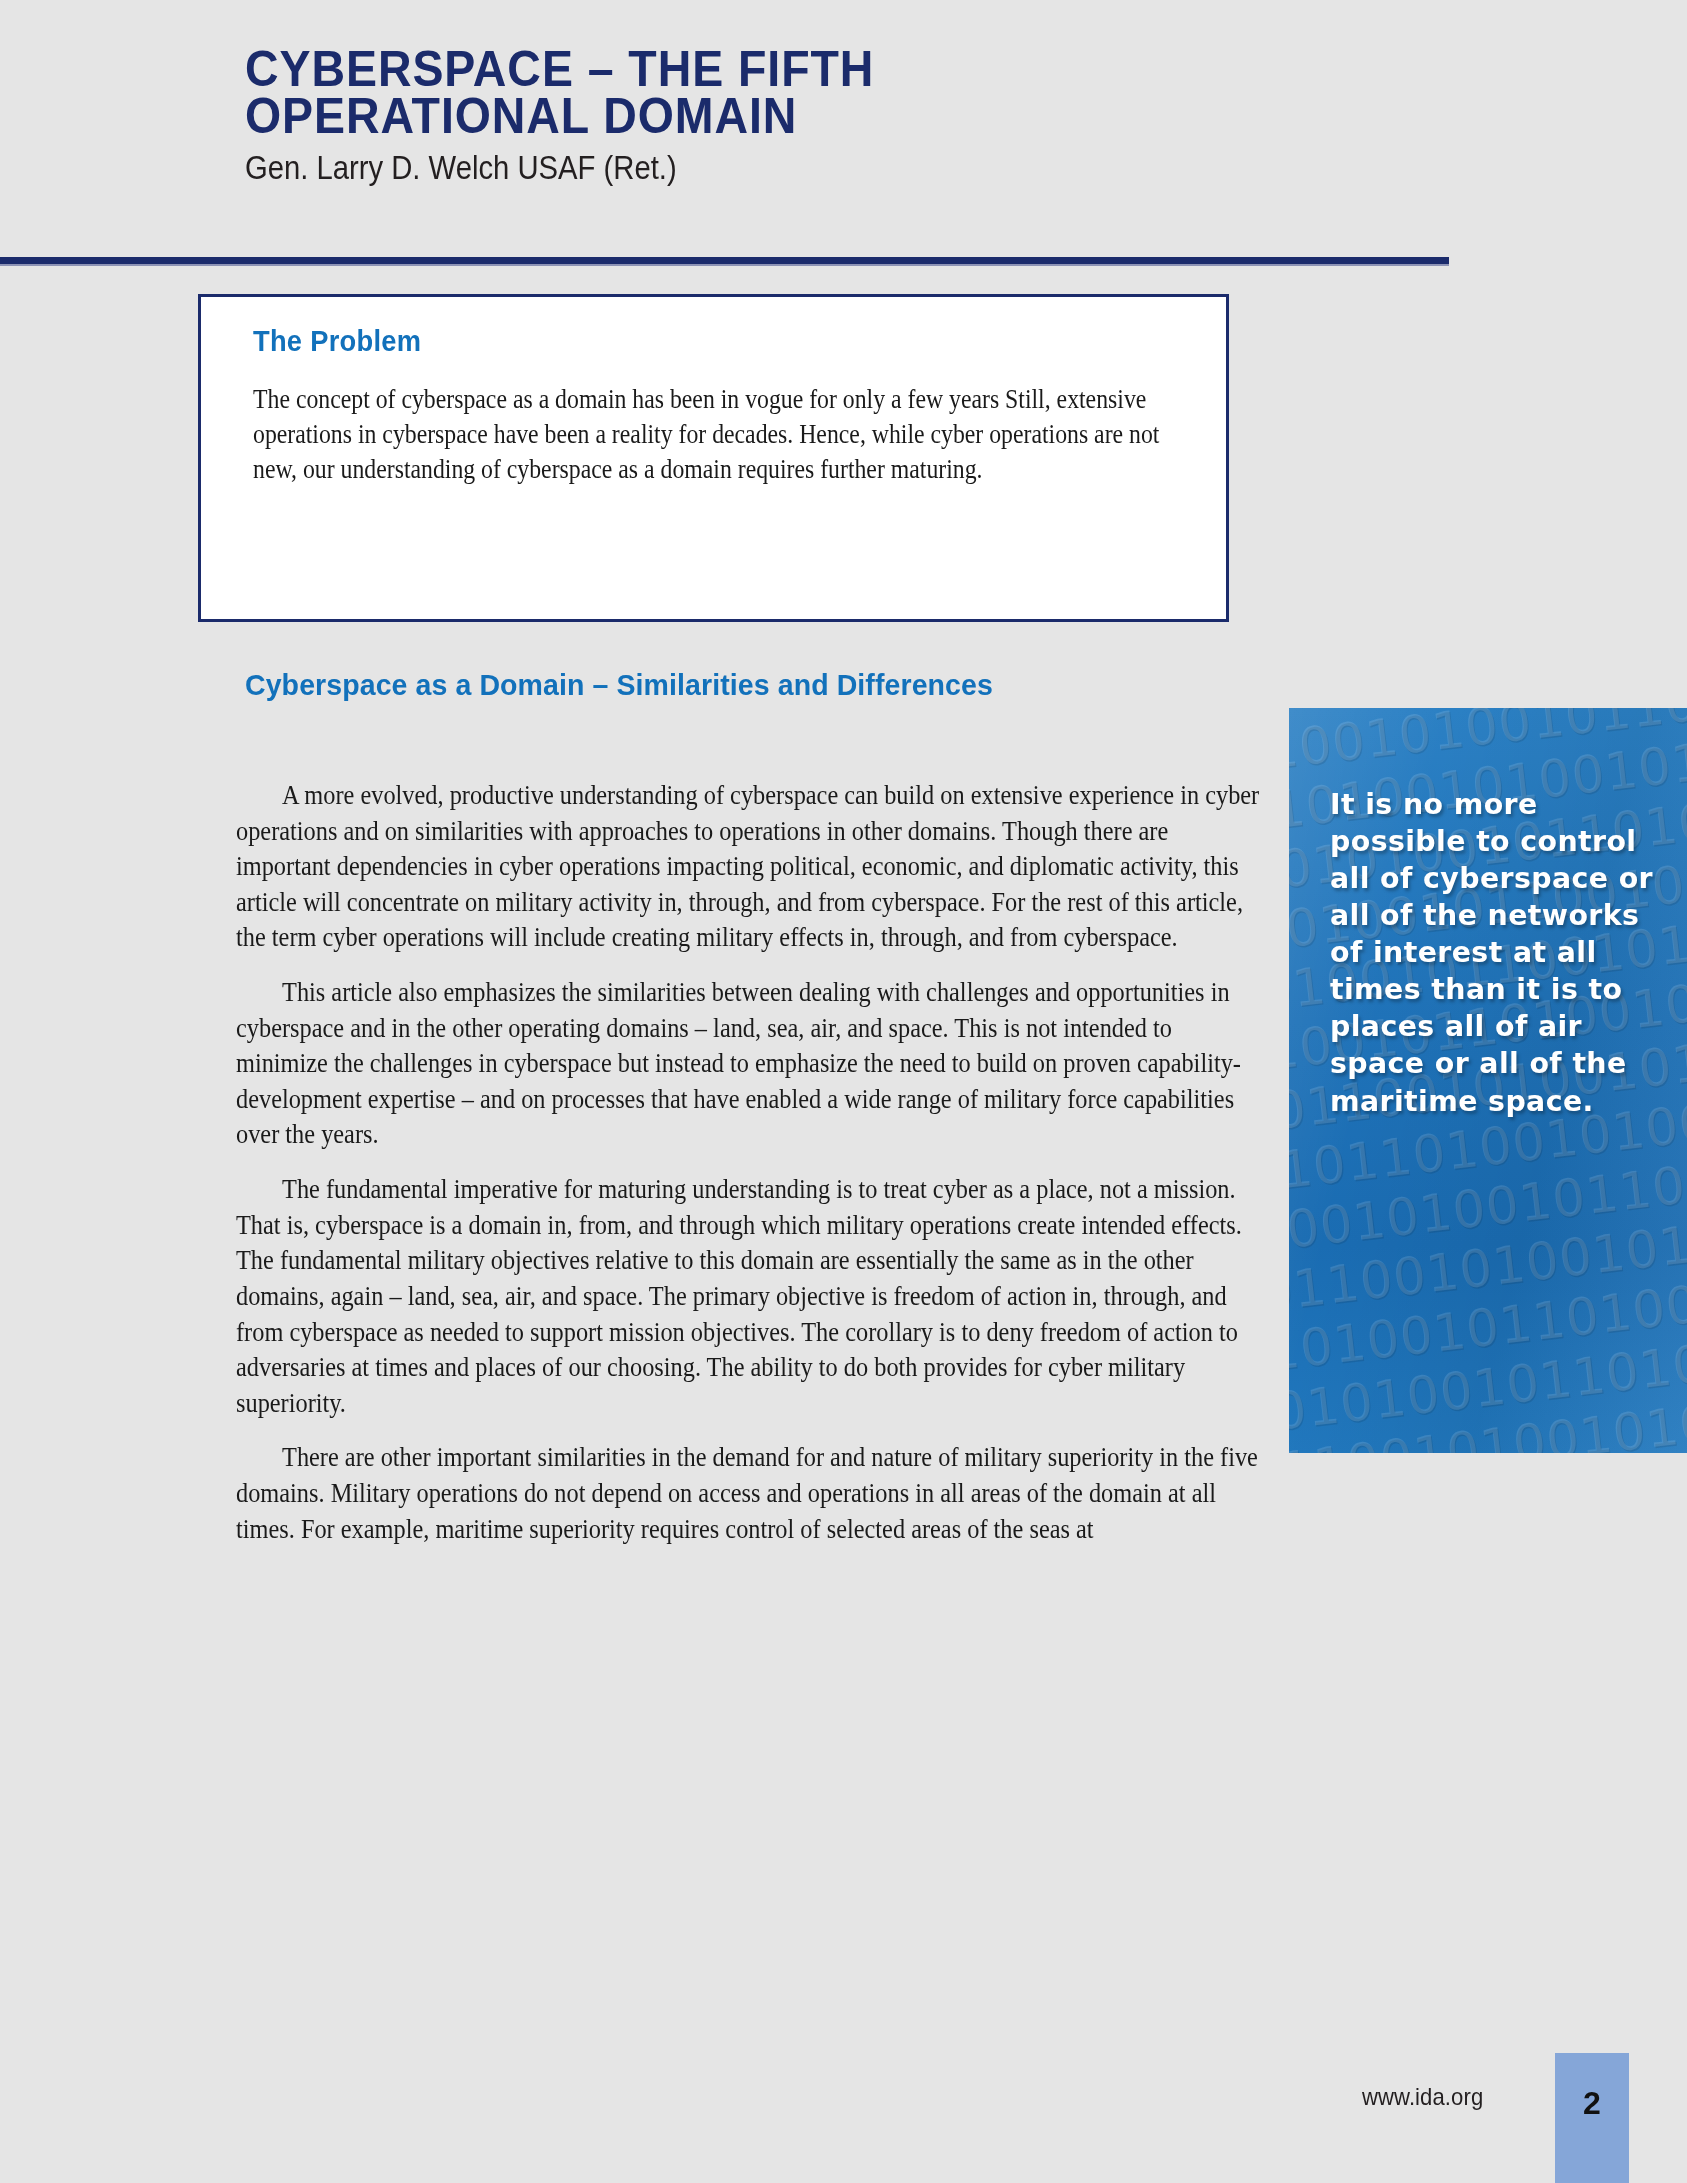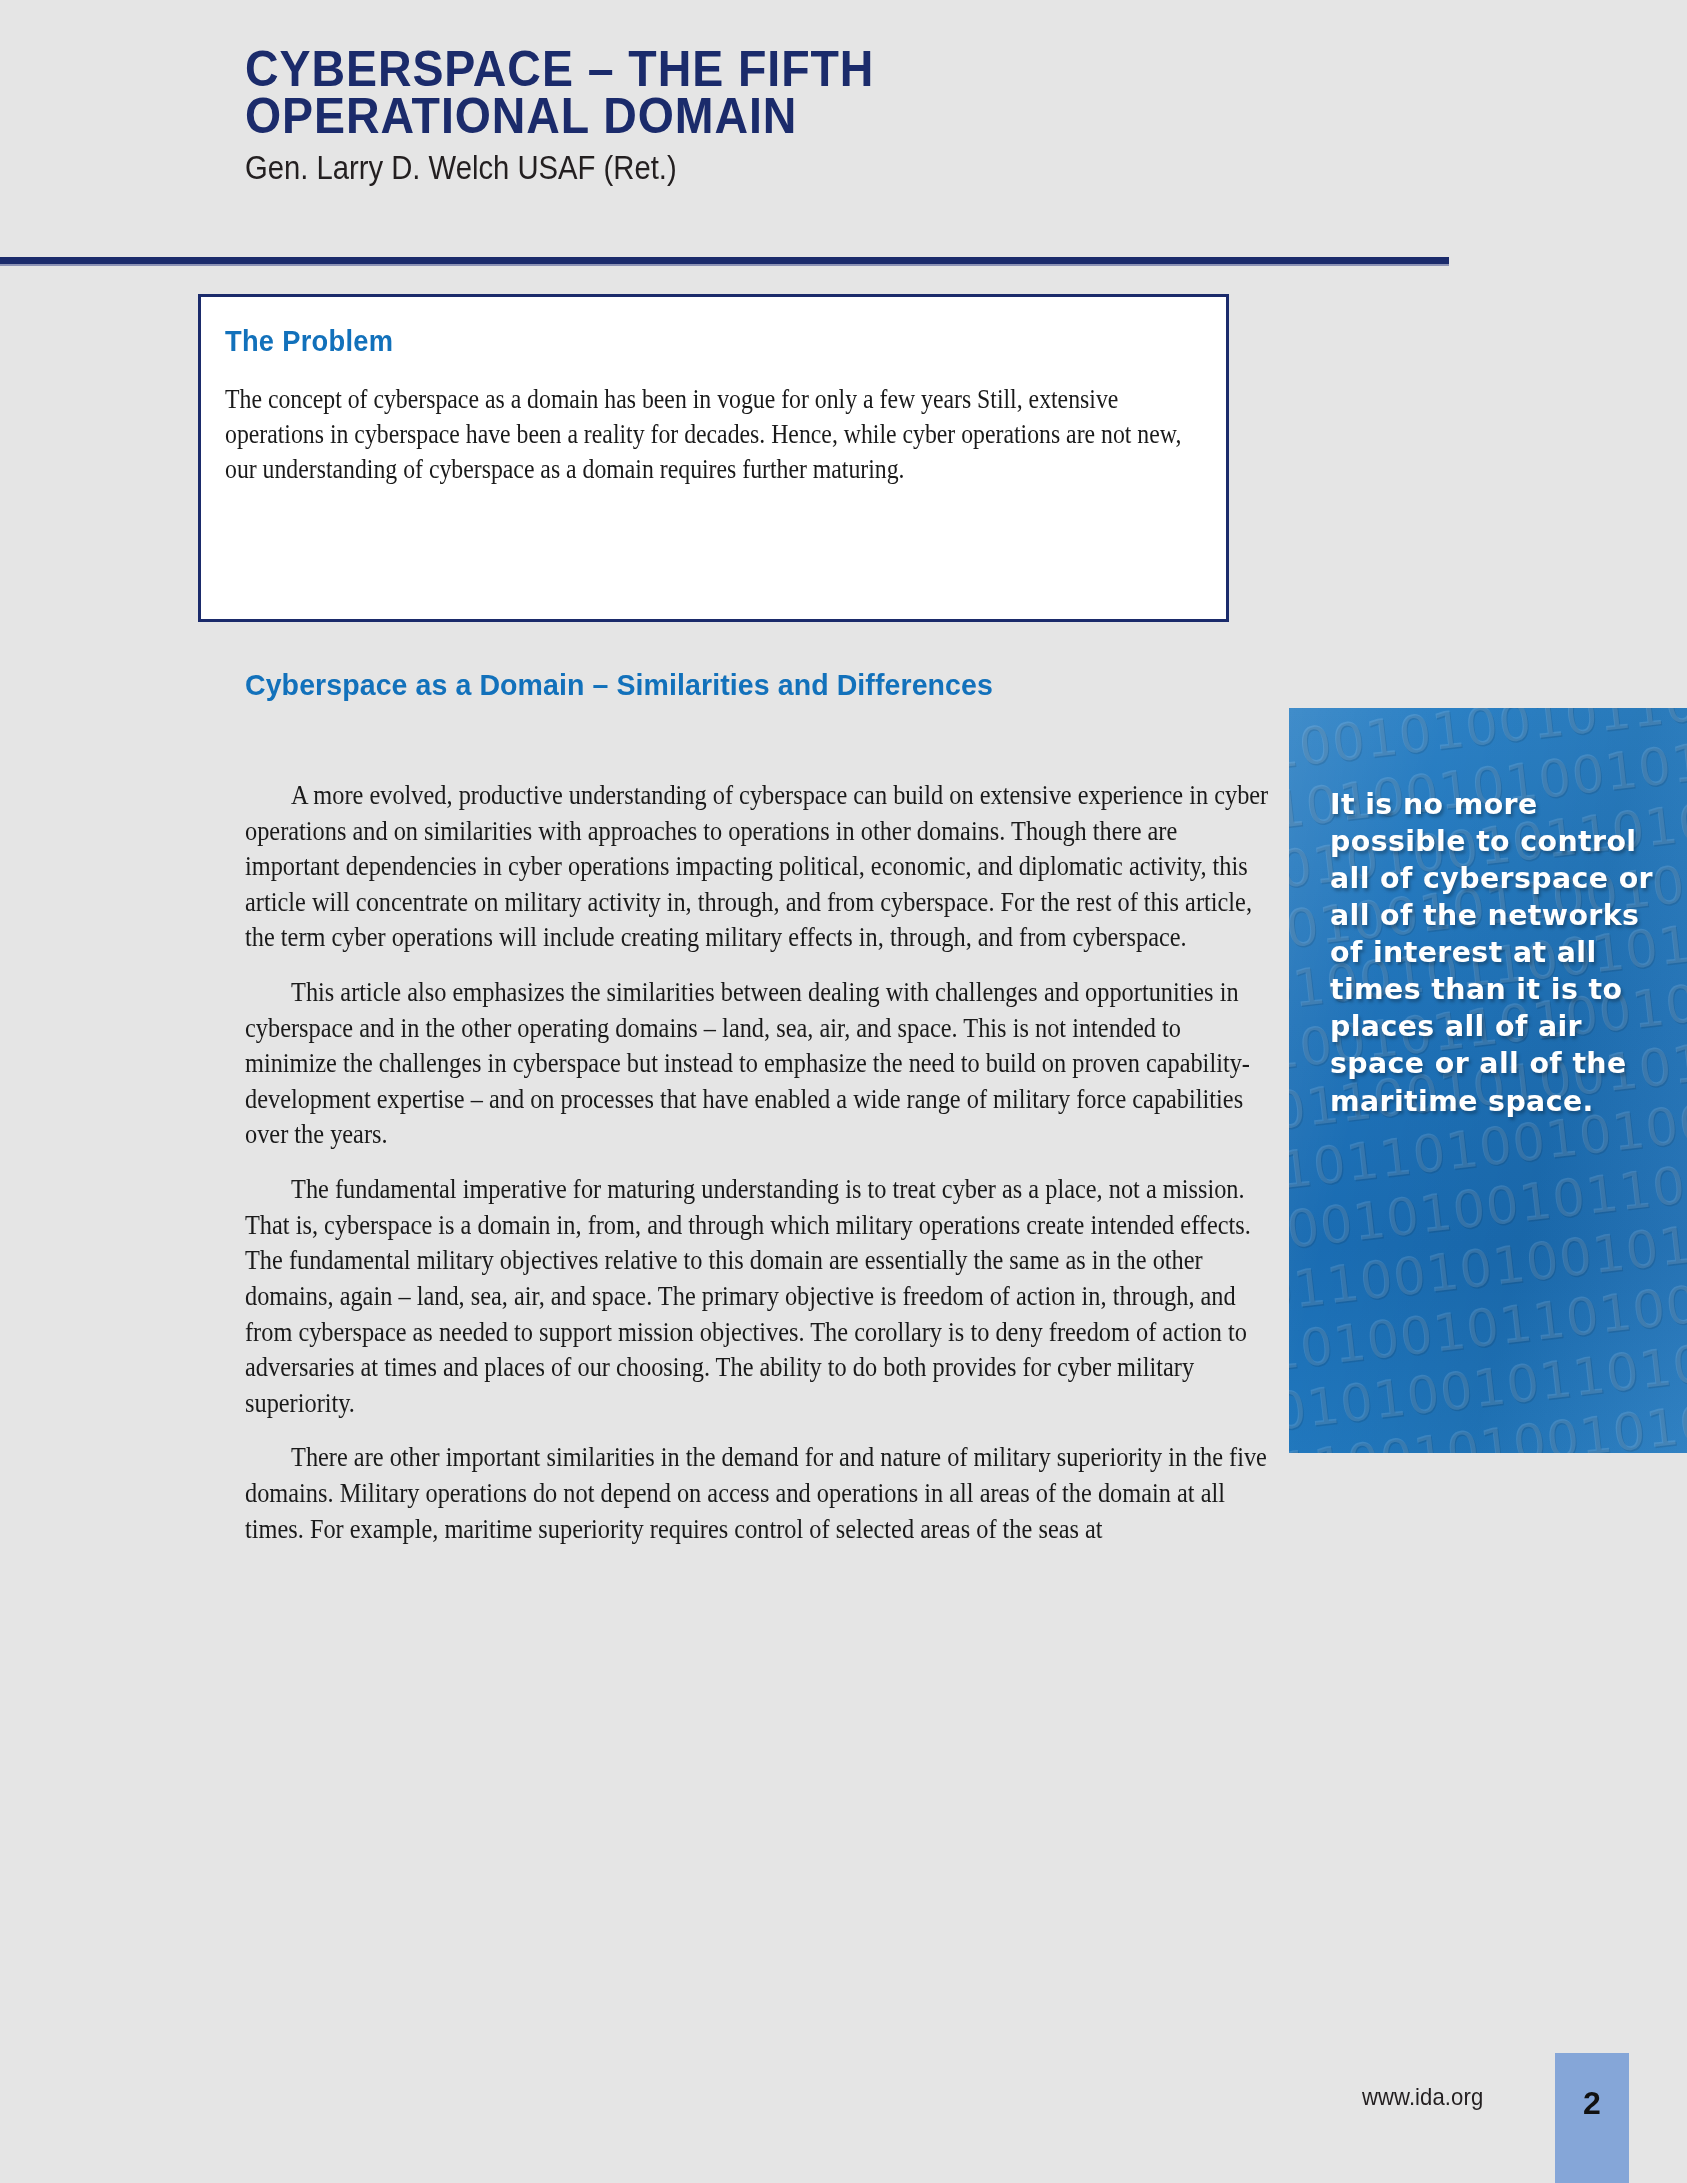--- a/index.html
+++ b/index.html
@@ -69,21 +69,21 @@
     position: absolute;
     left: 198px;
     top: 294px;
     width: 1031px;
     height: 328px;
     box-sizing: border-box;
     border: 3.3px solid #1b2b6b;
     background: #ffffff;
   }
   .problem-box .inner {
-    padding: 28px 34px 0 24px;
+    padding: 28px 34px 0 52px;
   }
   .problem-heading {
     font-family: "Liberation Sans", "DejaVu Sans", sans-serif;
     font-weight: bold;
     font-size: 29px;
     color: #1271bb;
     letter-spacing: 0.3px;
     margin: 0 0 24px 0;
     transform: scaleX(0.94);
     transform-origin: left center;
@@ -112,21 +112,21 @@
     color: #1271bb;
     letter-spacing: 0.1px;
     margin: 0;
     transform: scaleX(0.95);
     transform-origin: left top;
   }
 
   
   .body-column {
     position: absolute;
-    left: 245px;
+    left: 236px;
     top: 777px;
     width: 1032px;
   }
   .body-para {
     font-family: "Liberation Serif", "DejaVu Serif", serif;
     font-size: 27.5px;
     line-height: 1.295;
     color: #1a1a1a;
     margin: 0 0 19px 0;
     text-indent: 52px;

